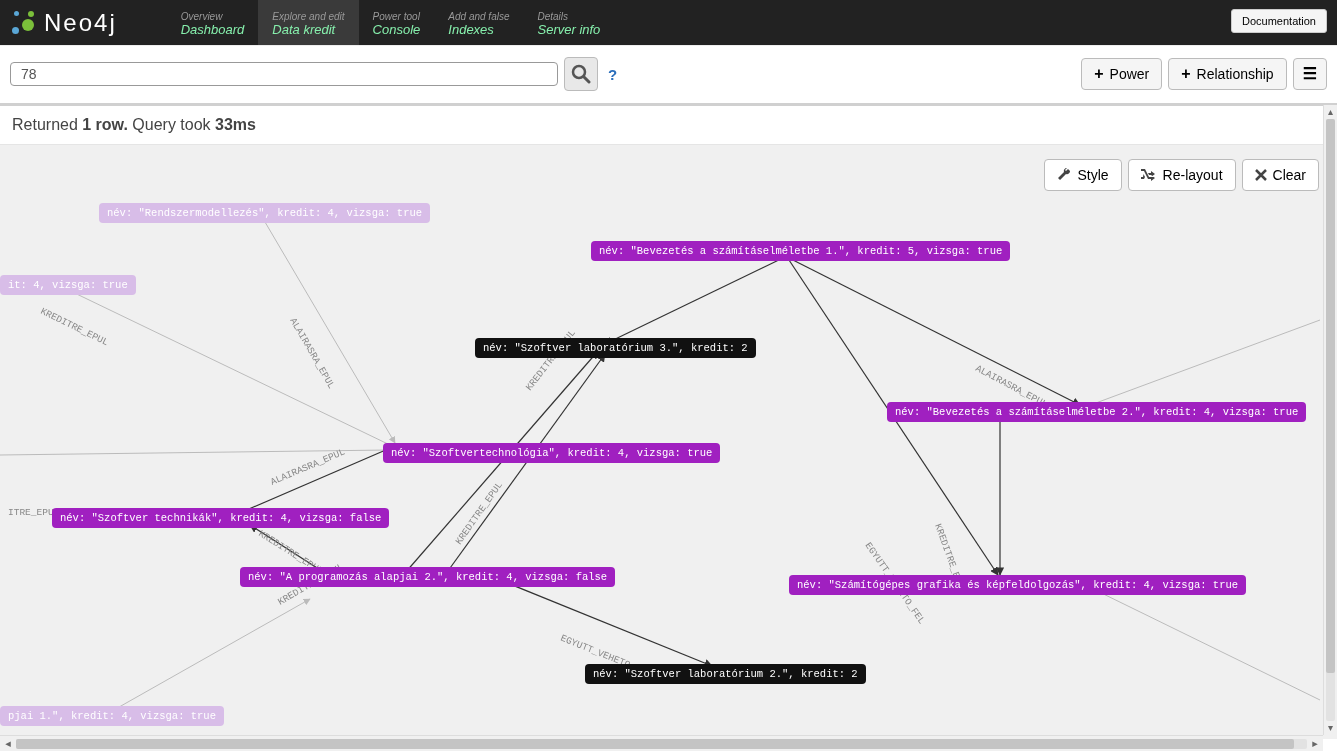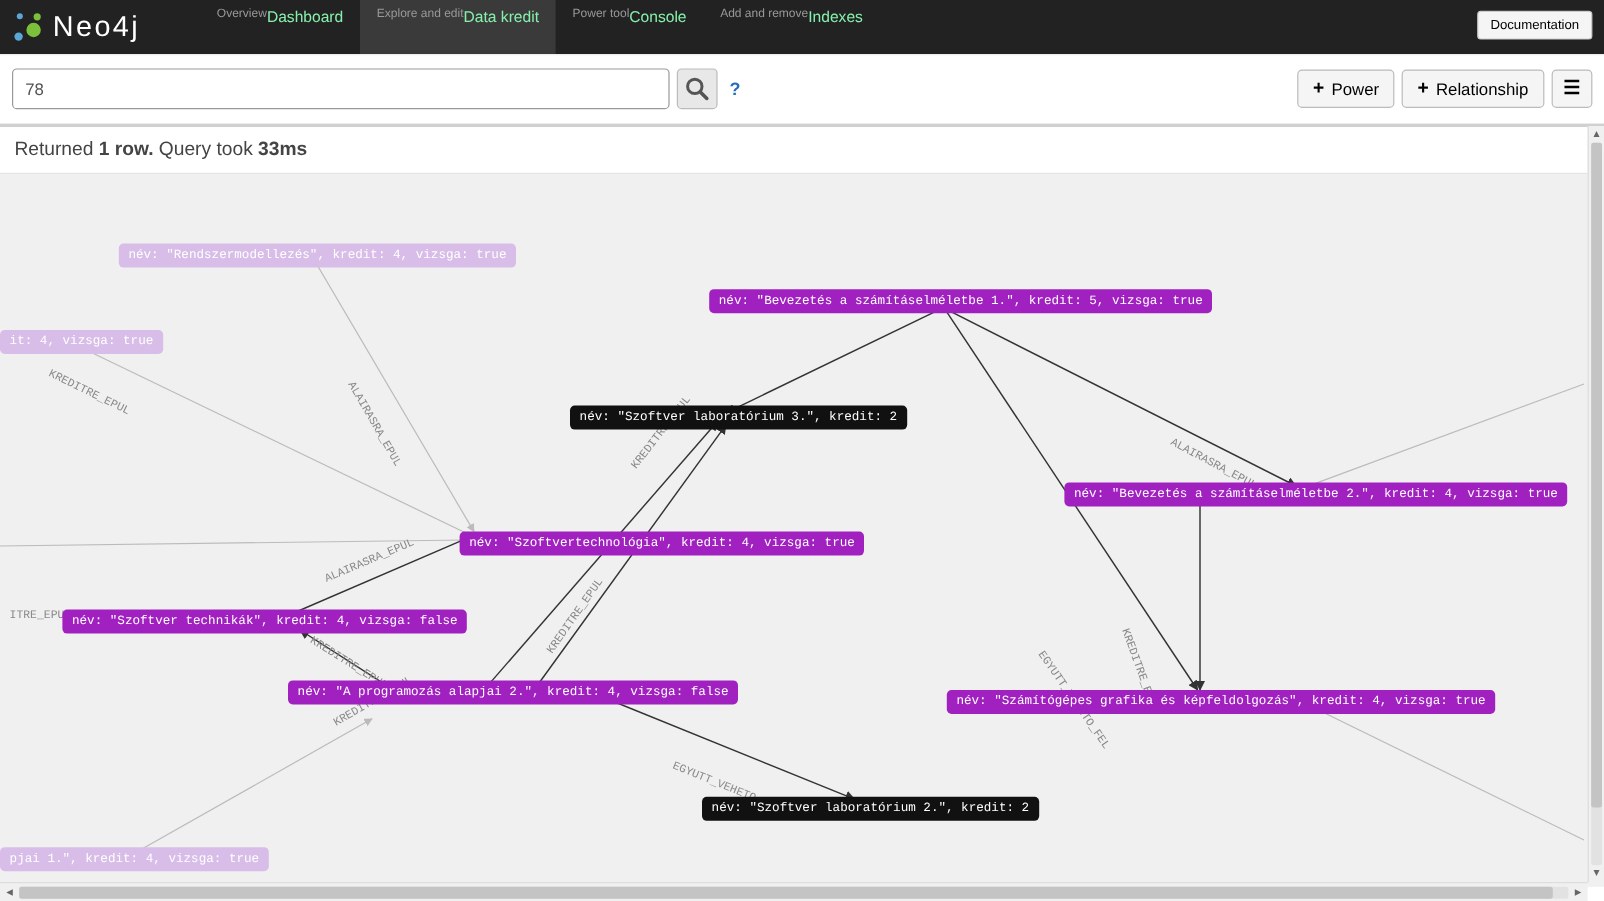--- a/index.html
+++ b/index.html
@@ -2,27 +2,27 @@
 <html><head>
 <meta charset="utf-8">
 <style>
   * { box-sizing: border-box; margin: 0; padding: 0; }
   body { font-family: Arial, Helvetica, sans-serif; font-size: 13px; background: #fff; width: 1337px; height: 751px; overflow: hidden; position: relative; }
   .top-bar { background: #222; height: 45px; display: flex; align-items: center; padding: 0 10px; position: relative; }
   .logo-area { display: flex; align-items: center; gap: 6px; color: #fff; font-size: 24px; font-weight: 300; letter-spacing: 2px; padding-right: 50px; }
   .logo-icon { width: 28px; height: 28px; position: relative; }
   .logo-dot { position: absolute; border-radius: 50%; }
   .nav-tabs { display: flex; height: 100%; }
-  .nav-tab { color: #ccc; padding: 6px 14px 4px 14px; cursor: pointer; display: flex; flex-direction: row; justify-content: center; height: 100%; }
+  .nav-tab { color: #ccc; padding: 6px 14px 4px 14px; cursor: pointer; display: flex; flex-direction: column; justify-content: center; height: 100%; font-style: italic; }
   .nav-tab.active { background: #3a3a3a; }
   .nav-tab-sub { font-size: 10px; color: #999; }
   .nav-tab-main { font-size: 13px; color: #86efac; }
   .doc-btn { position: absolute; right: 10px; top: 9px; background: #f5f5f5; border: 1px solid #ccc; border-radius: 3px; padding: 5px 10px; font-size: 11px; cursor: pointer; }
   .query-bar { background: #fff; border-bottom: 3px solid #d0d0d0; padding: 12px 10px; display: flex; align-items: center; gap: 6px; box-shadow: inset 0 1px 0 #eee; }
-  .query-input { flex: 0 0 auto; width: 548px; height: 34px; border: 1px solid #999; border-radius: 4px; padding: 0 10px; font-size: 14px; color: #555; }
+  .query-input { flex: 0 0 auto; width: 548px; height: 24px; border: 1px solid #999; border-radius: 4px; padding: 0 10px; font-size: 14px; color: #555; }
   .search-btn { width: 34px; height: 34px; background: #e8e8e8; border: 1px solid #bbb; border-radius: 4px; display: flex; align-items: center; justify-content: center; cursor: pointer; }
   .help-icon { color: #2a6ebb; font-size: 15px; font-weight: bold; margin-left: 4px; cursor: pointer; }
   .query-right { margin-left: auto; display: flex; gap: 6px; }
   .action-btn { background: #f5f5f5; border: 1px solid #bbb; border-radius: 4px; padding: 7px 12px; font-size: 14px; display: flex; align-items: center; gap: 6px; cursor: pointer; }
   .plus-icon, .bars-icon { font-weight: bold; font-size: 16px; line-height: 1; }
   .result-info { background: #fff; padding: 10px 12px; font-size: 16px; color: #444; border-bottom: 1px solid #e5e5e5; }
   .result-info b { font-weight: bold; }
   .graph-area { position: relative; background: #f0f0f0; height: 594px; overflow: hidden; }
   .graph-toolbar { position: absolute; right: 18px; top: 14px; display: flex; gap: 6px; z-index: 10; }
   .gt-btn { background: #fff; border: 1px solid #bbb; border-radius: 4px; padding: 7px 12px; font-size: 14px; display: flex; align-items: center; gap: 6px; cursor: pointer; }
@@ -61,22 +61,26 @@
     </div>
     <div class="nav-tab active">
       <span class="nav-tab-sub">Explore and edit</span>
       <span class="nav-tab-main">Data kredit</span>
     </div>
     <div class="nav-tab">
       <span class="nav-tab-sub">Power tool</span>
       <span class="nav-tab-main">Console</span>
     </div>
     <div class="nav-tab">
-      <span class="nav-tab-sub">Add and remove</span>
+      <span class="nav-tab-sub">Add and false</span>
       <span class="nav-tab-main">Indexes</span>
+    </div>
+    <div class="nav-tab">
+      <span class="nav-tab-sub">Details</span>
+      <span class="nav-tab-main">Server info</span>
     </div>
   </div>
   <button class="doc-btn">Documentation</button>
 </div>
 
 <div class="query-bar">
   <input class="query-input" type="text" value="78" style="">
   <button class="search-btn">
     <svg width="20" height="20" viewBox="0 0 20 20">
         <circle cx="8" cy="8" r="6" stroke="#555" stroke-width="2.5" fill="none"></circle>
@@ -97,20 +101,40 @@
       <span class="bars-icon">☰</span>
     </button>
   </div>
 </div>
 
 <div class="result-info">
   <span>Returned </span><b>1 row.</b><span>   Query took </span><b>33ms</b>
 </div>
 
 <div class="graph-area">
+  <div class="graph-toolbar">
+    <button class="gt-btn">
+      <svg width="14" height="14" viewBox="0 0 14 14">
+          <path d="M13 3a3 3 0 01-4 3L3 12l-2-2 6-6a3 3 0 013-4l-2 2 1 1 2-2z" fill="#444"></path>
+        </svg>
+      <span>Style</span>
+    </button>
+    <button class="gt-btn">
+      <svg width="16" height="14" viewBox="0 0 16 14">
+          <path d="M0 3h3l4 8h3v2l4-3-4-3v2h-2L4 1H0zm0 8h3l1-2-1.5-3L2 9H0zm9-6h1V3l4 3-4 3V7h-2l-1-2z" fill="#444"></path>
+        </svg>
+      <span>Re-layout</span>
+    </button>
+    <button class="gt-btn">
+      <svg width="12" height="12" viewBox="0 0 12 12">
+          <path d="M1 1l10 10M11 1L1 11" stroke="#444" stroke-width="2.5"></path>
+        </svg>
+      <span>Clear</span>
+    </button>
+  </div>
 
   <svg class="edges">
     <defs>
       <marker id="arr" viewBox="0 0 10 10" refX="9" refY="5" markerWidth="7" markerHeight="7" orient="auto">
           <path d="M0 0L10 5L0 10z" fill="#333"></path>
         </marker>
       <marker id="arrlight" viewBox="0 0 10 10" refX="9" refY="5" markerWidth="7" markerHeight="7" orient="auto">
           <path d="M0 0L10 5L0 10z" fill="#bbb"></path>
         </marker>
     </defs>

